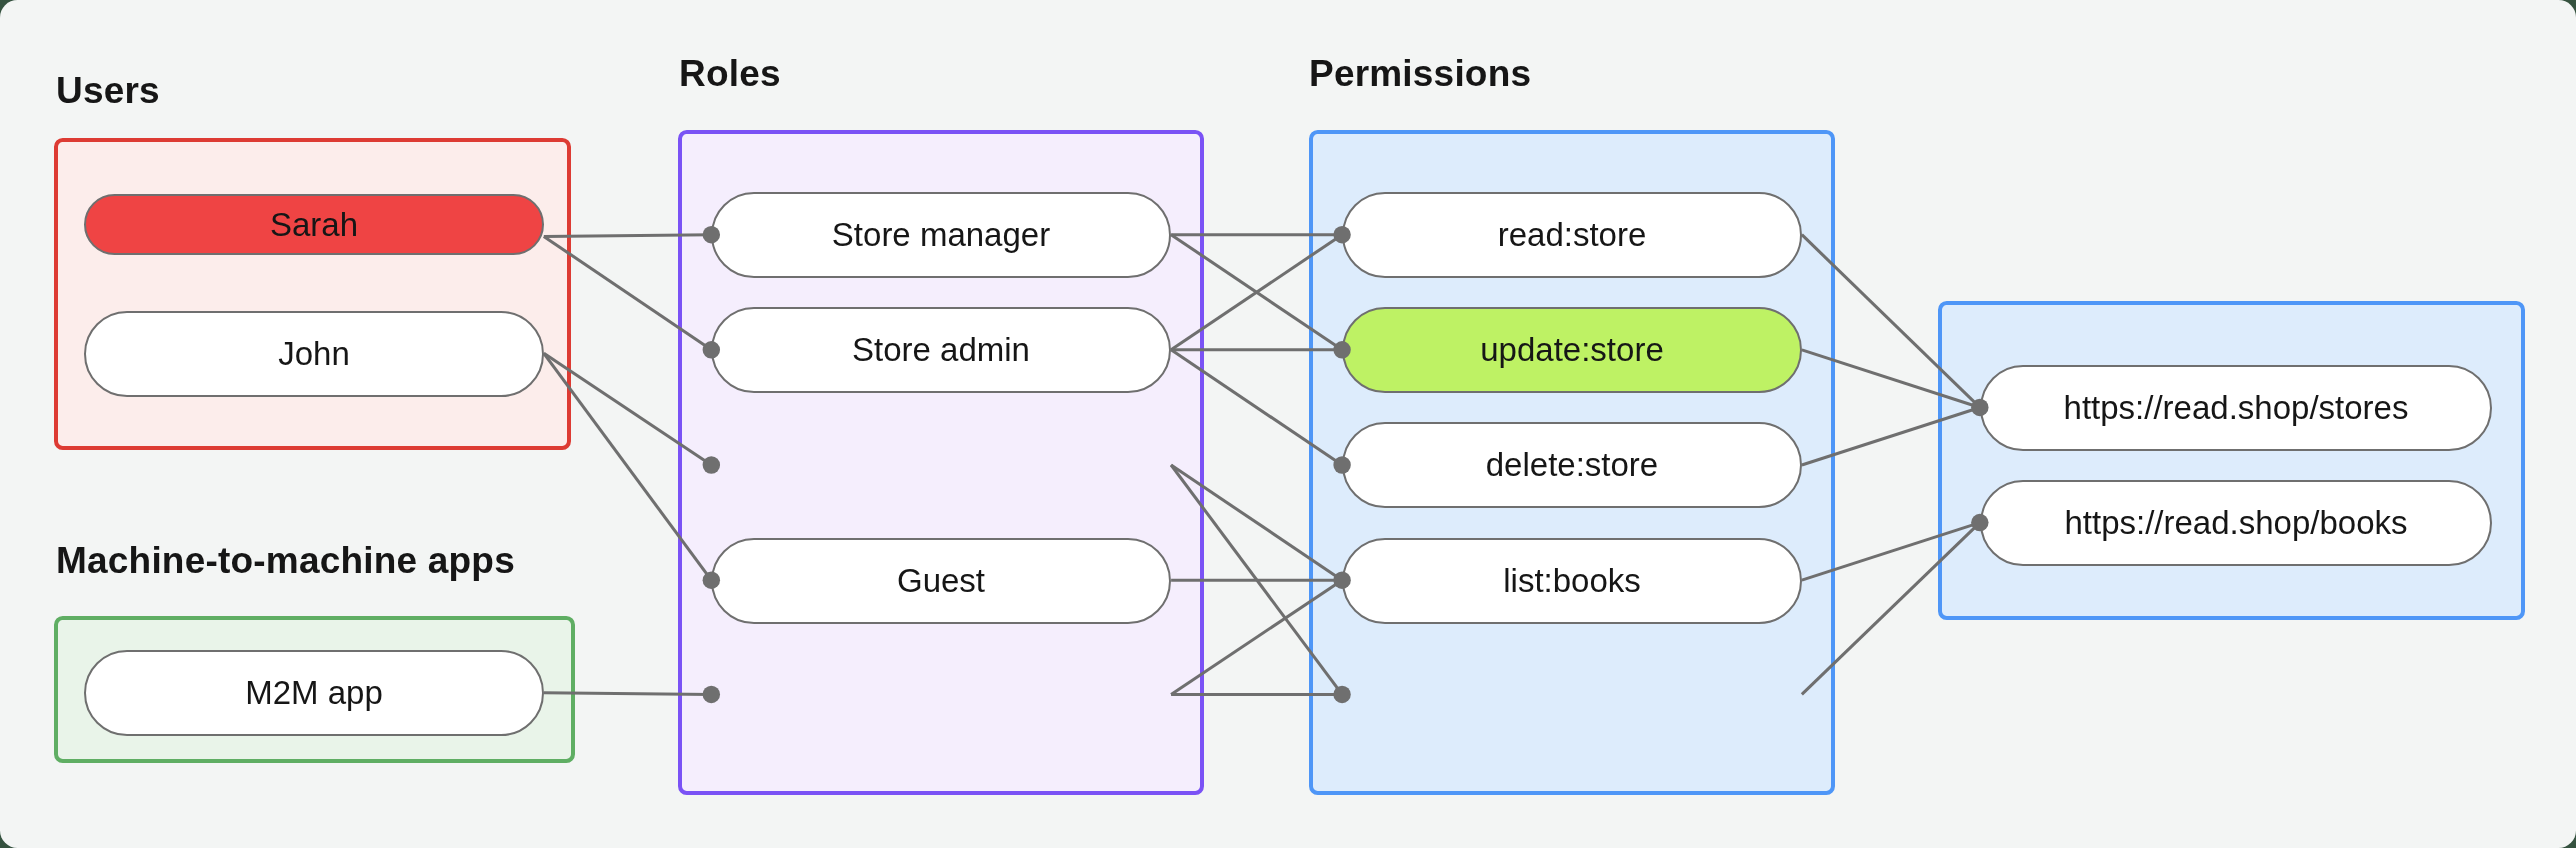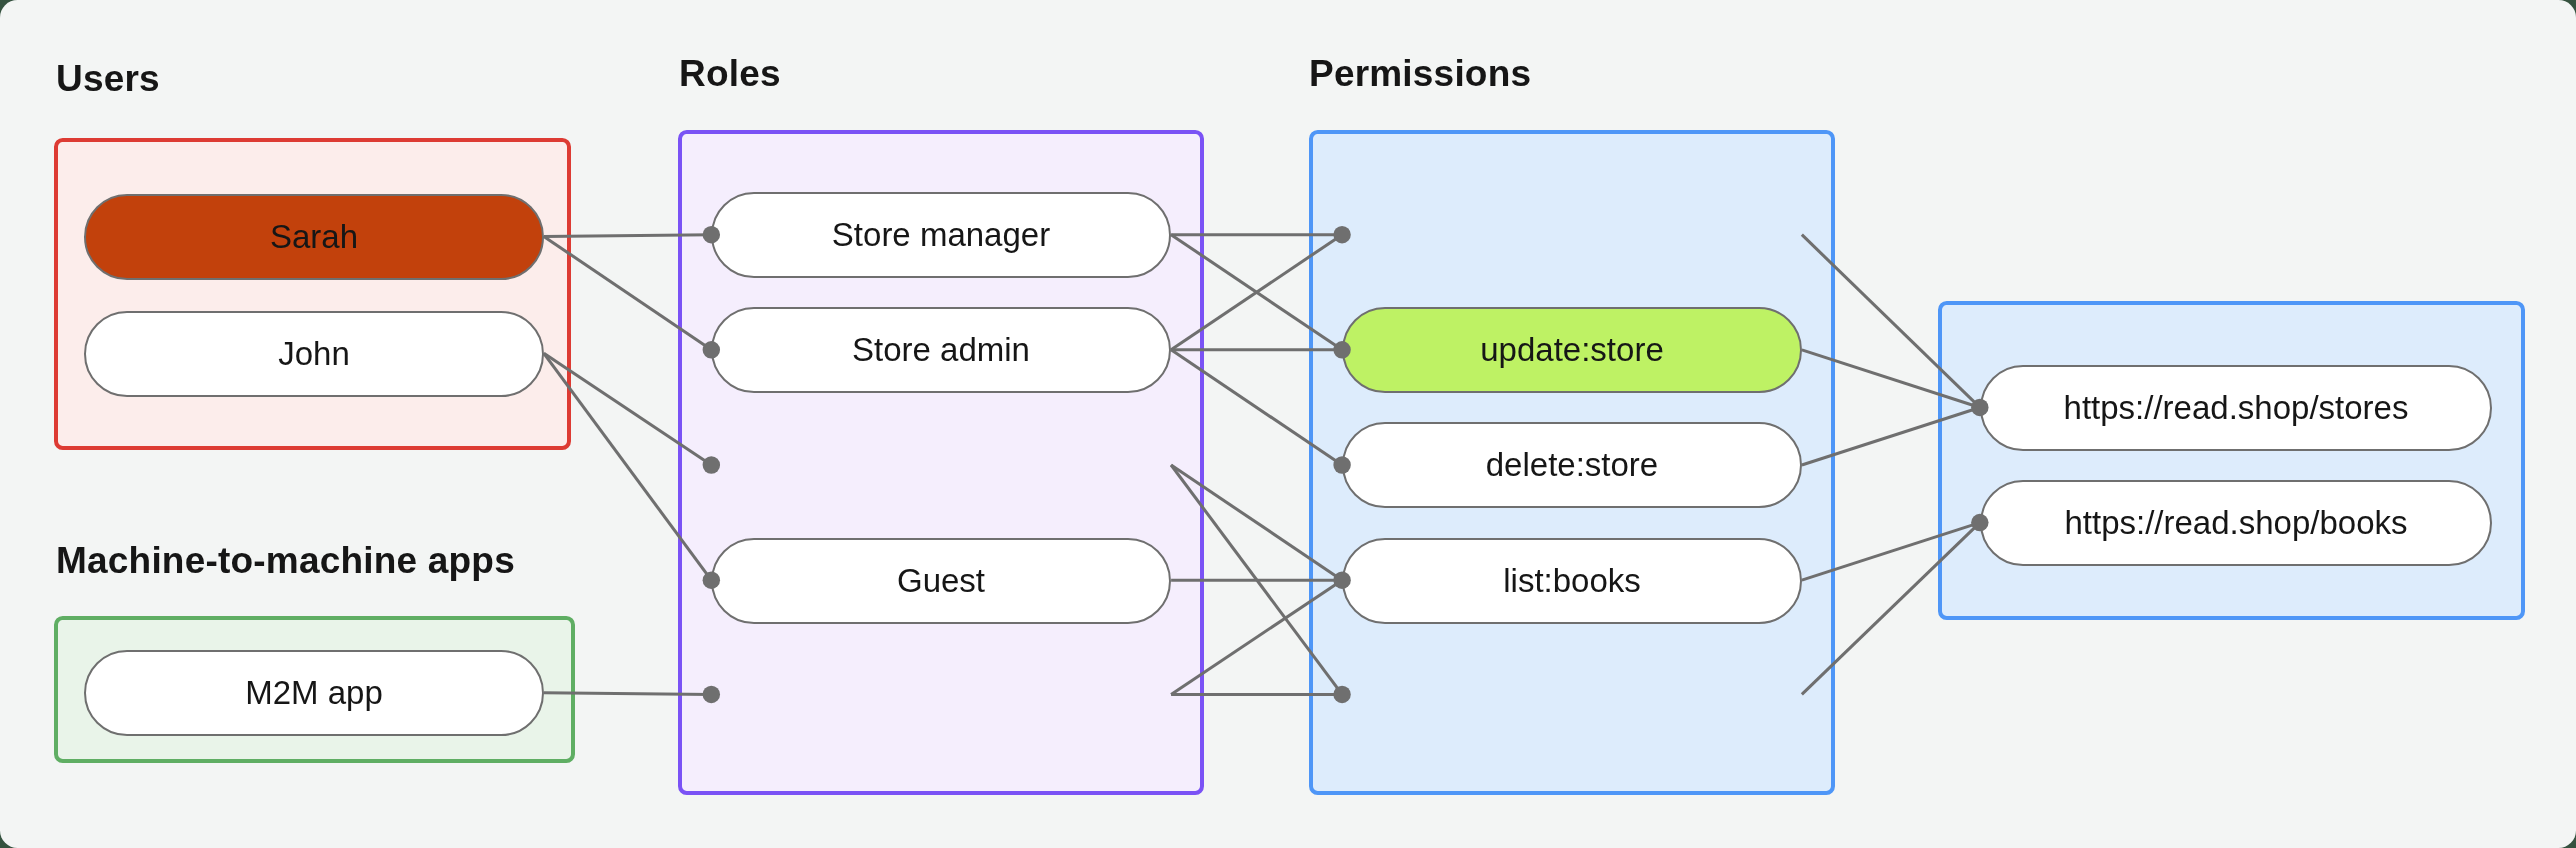--- a/index.html
+++ b/index.html
@@ -45,21 +45,21 @@
     color:#1a1a1a;
     white-space:nowrap;
     z-index:2;
   }
   #edge-layer{
     position:absolute;inset:0;
     z-index:3;
     pointer-events:none;
   }
   
-  #lbl-users{left:56px;top:56px;}
+  #lbl-users{left:56px;top:68px;}
   #lbl-roles{left:679px;top:51px;}
   #lbl-permissions{left:1309px;top:51px;}
   #lbl-api_resources{left:1940px;top:223px;}
   #lbl-m2m{left:56px;top:538px;}
   
   #box-users{left:54px;top:138px;width:517px;height:312px;}
   #box-roles{left:678px;top:130px;width:526px;height:665px;}
   #box-permissions{left:1309px;top:130px;width:526px;height:665px;}
   #box-api_resources{left:1938px;top:301px;width:587px;height:319px;}
   #box-m2m{left:54px;top:616px;width:521px;height:147px;}
@@ -73,26 +73,27 @@
   <div class="glabel" id="lbl-roles">Roles</div>
   <div class="glabel" id="lbl-permissions">Permissions</div>
   <div class="glabel" id="lbl-m2m">Machine-to-machine apps</div>
 
   <div class="gbox" id="box-users" style="border-color: rgb(221, 59, 51); background: rgb(252, 237, 235);"></div>
   <div class="gbox" id="box-roles" style="border-color: rgb(122, 82, 245); background: rgb(245, 238, 253);"></div>
   <div class="gbox" id="box-permissions" style="border-color: rgb(78, 150, 247); background: rgb(221, 236, 252);"></div>
   <div class="gbox" id="box-api_resources" style="border-color: rgb(78, 150, 247); background: rgb(221, 236, 252);"></div>
   <div class="gbox" id="box-m2m" style="border-color: rgb(95, 174, 99); background: rgb(233, 244, 233);"></div>
 
-  <div class="node" style="left: 84px; top: 194px; width: 460px; height: 86px; border-color: rgb(111, 111, 111); background: #c2410c; color: rgb(22, 22, 22);">Sarah</div>
+  <div class="node" style="left: 84px; top: 194px; width: 460px; height: 61px; border-color: rgb(111, 111, 111); background: #ef4444; color: rgb(22, 22, 22);">Sarah</div>
   <div class="node" style="left: 84px; top: 311px; width: 460px; height: 86px; border-color: rgb(111, 111, 111); background: rgb(255, 255, 255); color: rgb(22, 22, 22);">John</div>
   <div class="node" style="left: 84px; top: 650px; width: 460px; height: 86px; border-color: rgb(111, 111, 111); background: rgb(255, 255, 255); color: rgb(22, 22, 22);">M2M app</div>
   <div class="node" style="left: 711px; top: 192px; width: 460px; height: 86px; border-color: rgb(111, 111, 111); background: rgb(255, 255, 255); color: rgb(22, 22, 22);">Store manager</div>
   <div class="node" style="left: 711px; top: 307px; width: 460px; height: 86px; border-color: rgb(111, 111, 111); background: rgb(255, 255, 255); color: rgb(22, 22, 22);">Store admin</div>
   <div class="node" style="left: 711px; top: 538px; width: 460px; height: 86px; border-color: rgb(111, 111, 111); background: rgb(255, 255, 255); color: rgb(22, 22, 22);">Guest</div>
+  <div class="node" style="left: 1342px; top: 192px; width: 460px; height: 86px; border-color: rgb(111, 111, 111); background: rgb(255, 255, 255); color: rgb(22, 22, 22);">read:store</div>
   <div class="node" style="left: 1342px; top: 307px; width: 460px; height: 86px; border-color: rgb(111, 111, 111); background: #bef264; color: rgb(22, 22, 22);">update:store</div>
   <div class="node" style="left: 1342px; top: 422px; width: 460px; height: 86px; border-color: rgb(111, 111, 111); background: rgb(255, 255, 255); color: rgb(22, 22, 22);">delete:store</div>
   <div class="node" style="left: 1342px; top: 538px; width: 460px; height: 86px; border-color: rgb(111, 111, 111); background: rgb(255, 255, 255); color: rgb(22, 22, 22);">list:books</div>
   <div class="node" style="left: 1980px; top: 365px; width: 512px; height: 86px; border-color: rgb(111, 111, 111); background: rgb(255, 255, 255); color: rgb(22, 22, 22);">https://read.shop/stores</div>
   <div class="node" style="left: 1980px; top: 480px; width: 512px; height: 86px; border-color: rgb(111, 111, 111); background: rgb(255, 255, 255); color: rgb(22, 22, 22);">https://read.shop/books</div>
 
   <svg id="edge-layer" width="2576" height="848" viewBox="0 0 2952 972" xmlns="http://www.w3.org/2000/svg">
       <line x1="623" y1="271" x2="815" y2="269" stroke="#6f6f6f" stroke-width="3.5"></line>
       <line x1="623" y1="271" x2="815" y2="401" stroke="#6f6f6f" stroke-width="3.5"></line>
       <line x1="623" y1="405" x2="815" y2="533" stroke="#6f6f6f" stroke-width="3.5"></line>

